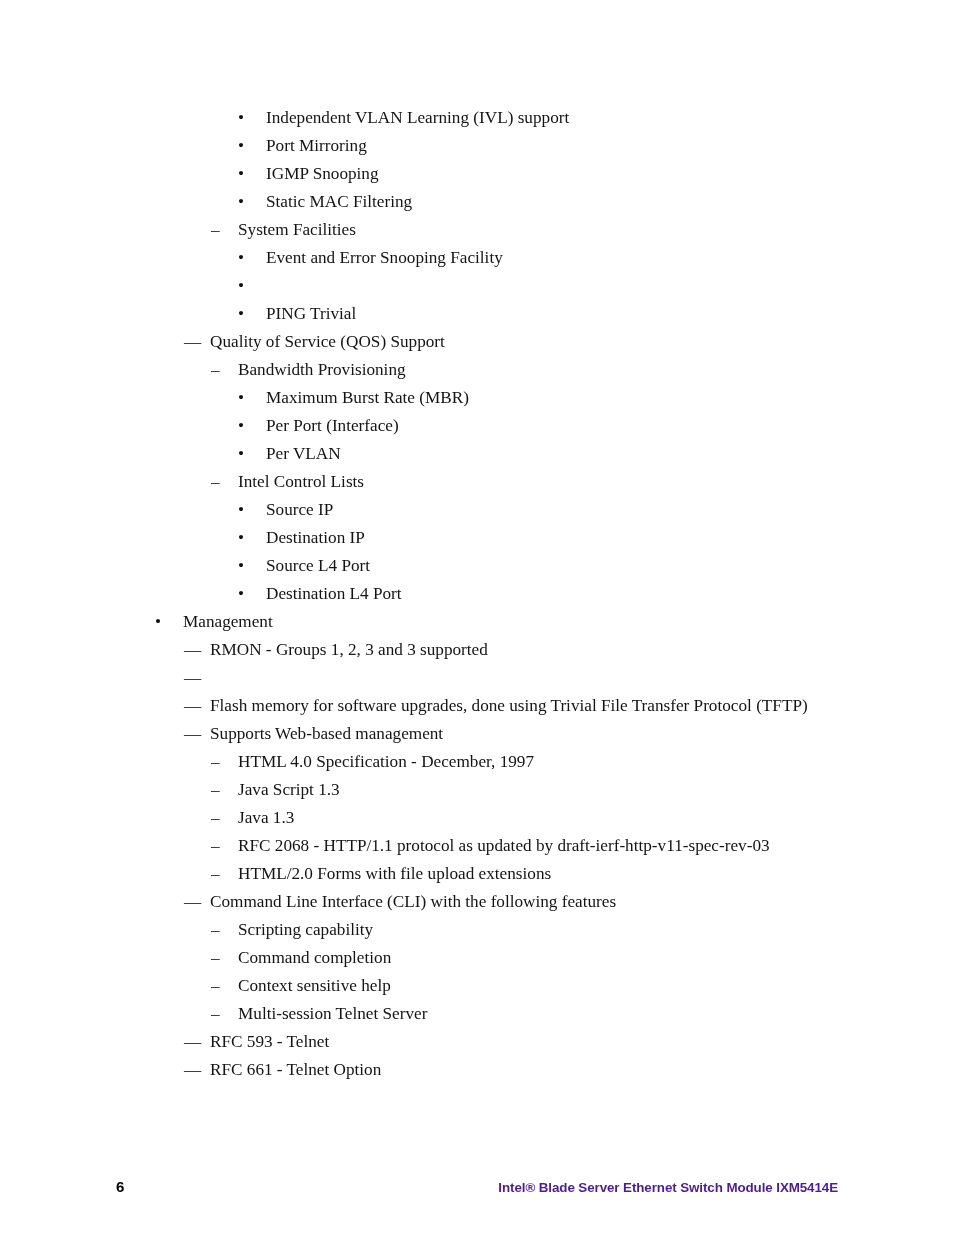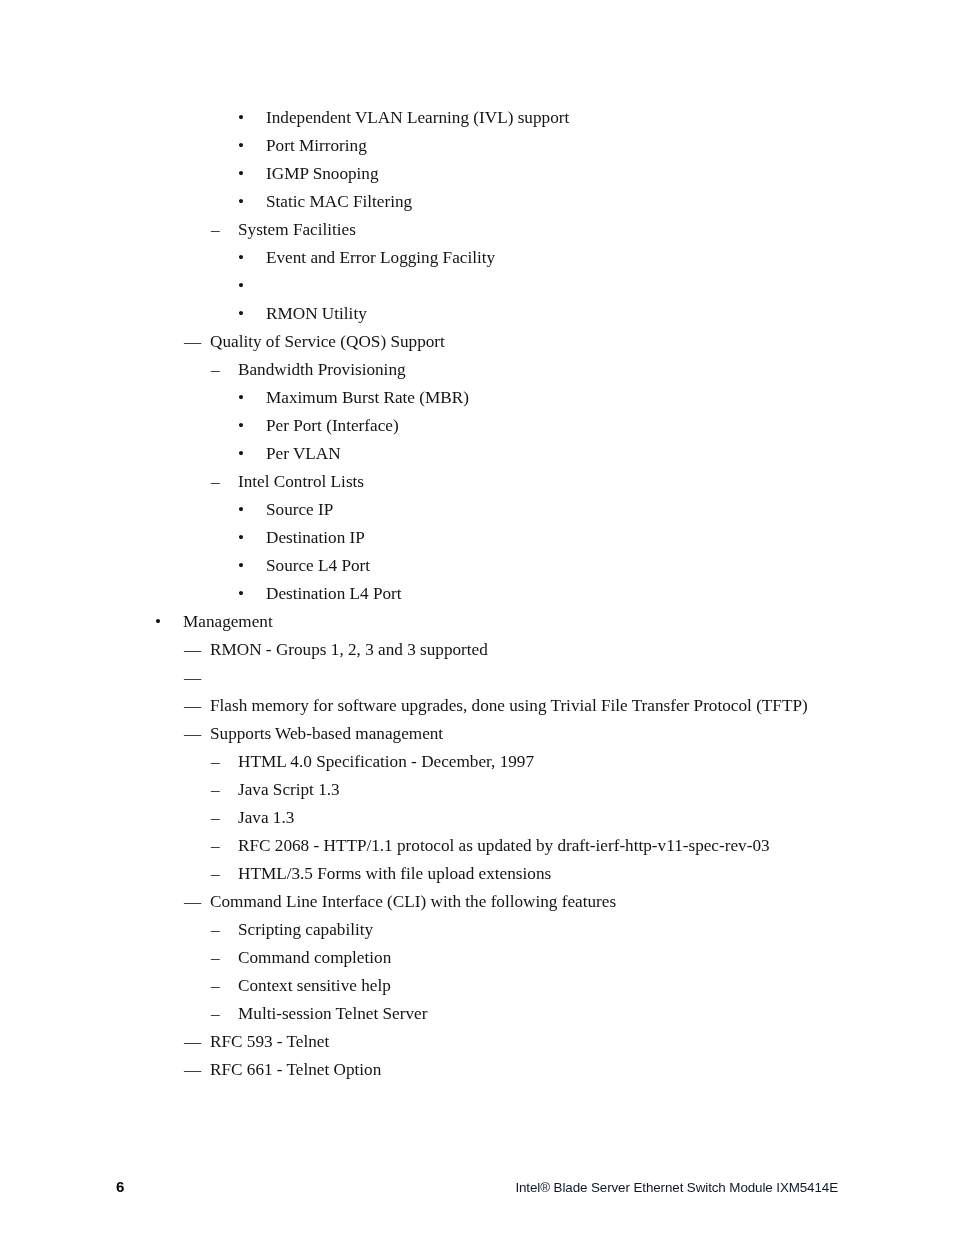--- a/index.html
+++ b/index.html
@@ -83,22 +83,22 @@
     font-weight: bold;
     color: #000000;
     letter-spacing: 0;
   }
   .footer-title {
     position: absolute;
     right: 116px;
     top: 2px;
     font-family: "Liberation Sans", "DejaVu Sans", sans-serif;
     font-size: 13.4px;
-    font-weight: normal;
-    color: #0f172a;
+    font-weight: bold;
+    color: #4c1d95;
     white-space: nowrap;
     letter-spacing: -0.1px;
   }
 </style>
 </head>
 <body>
 
 <div class="page">
 
   <div class="content" id="content-list">
@@ -117,28 +117,28 @@
       <div class="item lvl-4">
         <span class="marker">•</span>
         <span class="label">Static MAC Filtering</span>
       </div>
       <div class="item lvl-3">
         <span class="marker">–</span>
         <span class="label">System Facilities</span>
       </div>
       <div class="item lvl-4">
         <span class="marker">•</span>
-        <span class="label">Event and Error Logging Facility</span>
-      </div>
-      <div class="item lvl-4">
-        <span class="marker">•</span>
-      </div>
-      <div class="item lvl-4">
-        <span class="marker">•</span>
-        <span class="label">RMON Utility</span>
+        <span class="label">Event and Error Snooping Facility</span>
+      </div>
+      <div class="item lvl-4">
+        <span class="marker">•</span>
+      </div>
+      <div class="item lvl-4">
+        <span class="marker">•</span>
+        <span class="label">PING Trivial</span>
       </div>
       <div class="item lvl-2">
         <span class="marker">—</span>
         <span class="label">Quality of Service (QOS) Support</span>
       </div>
       <div class="item lvl-3">
         <span class="marker">–</span>
         <span class="label">Bandwidth Provisioning</span>
       </div>
       <div class="item lvl-4">
@@ -203,21 +203,21 @@
       <div class="item lvl-3">
         <span class="marker">–</span>
         <span class="label">Java 1.3</span>
       </div>
       <div class="item lvl-3">
         <span class="marker">–</span>
         <span class="label">RFC 2068 - HTTP/1.1 protocol as updated by draft-ierf-http-v11-spec-rev-03</span>
       </div>
       <div class="item lvl-3">
         <span class="marker">–</span>
-        <span class="label">HTML/3.5 Forms with file upload extensions</span>
+        <span class="label">HTML/2.0 Forms with file upload extensions</span>
       </div>
       <div class="item lvl-2">
         <span class="marker">—</span>
         <span class="label">Command Line Interface (CLI) with the following features</span>
       </div>
       <div class="item lvl-3">
         <span class="marker">–</span>
         <span class="label">Scripting capability</span>
       </div>
       <div class="item lvl-3">

